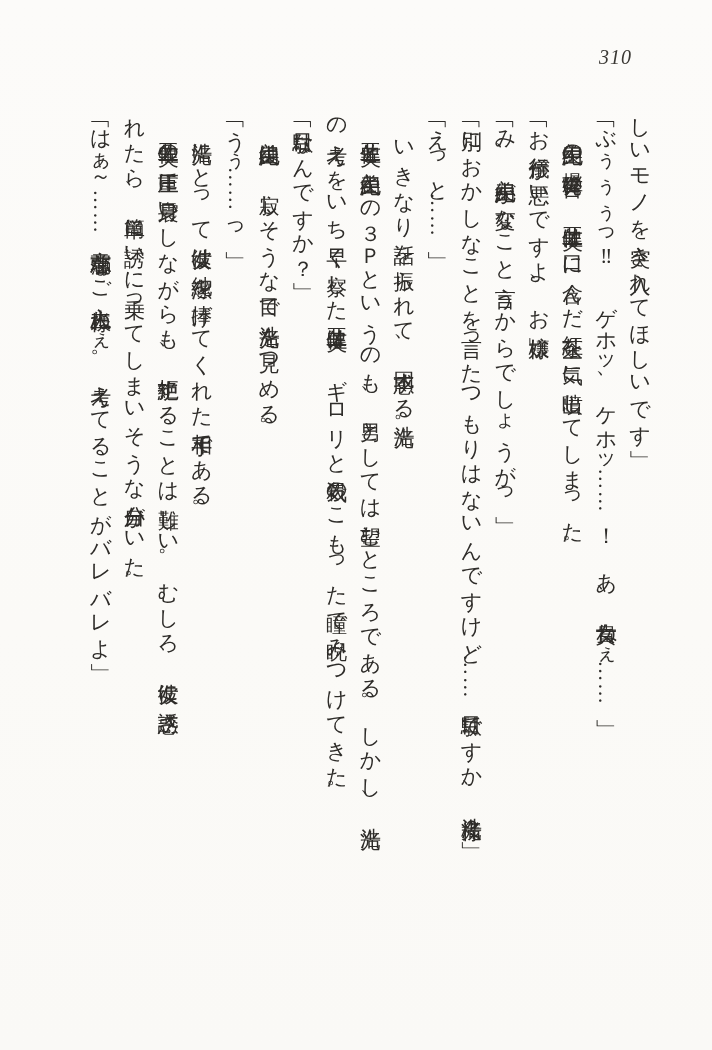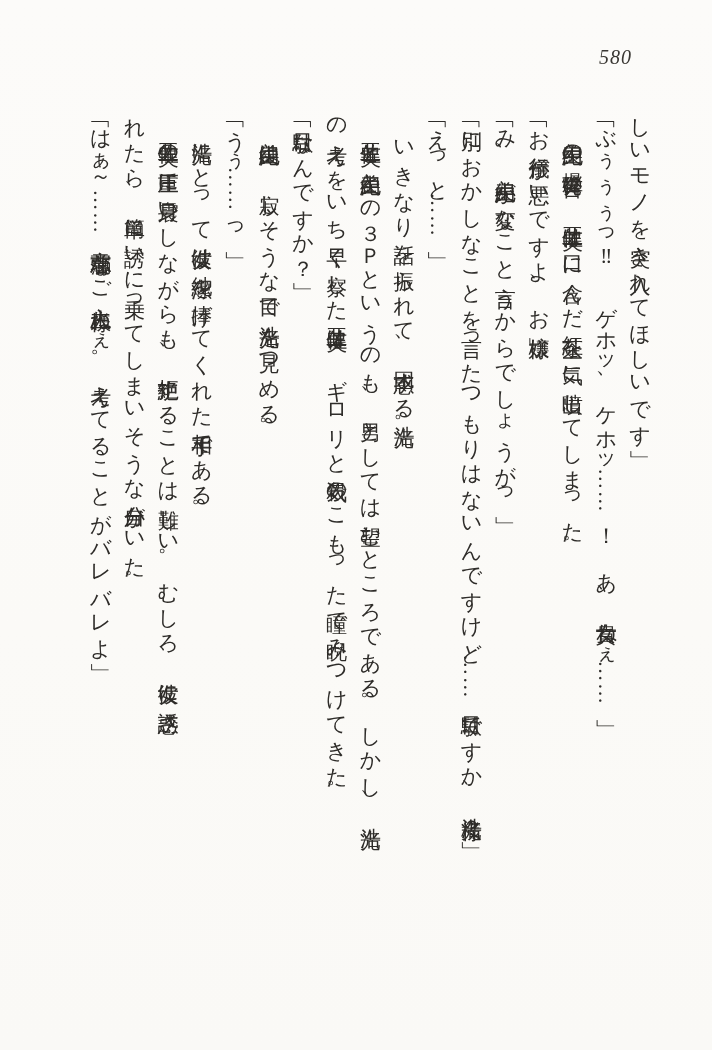--- a/index.html
+++ b/index.html
@@ -48,21 +48,21 @@
   }
   .text-line.indent      { padding-top: 23px; } 
   .text-line.dialog      { padding-top: 11px; } 
   .text-line.continuation{ padding-top: 0;    }
 </style>
 </head>
 <body style="background: rgb(251, 250, 248);">
 
 <div id="page">
 
-  <div id="page-number" style="color: rgb(58, 56, 52);">580</div>
+  <div id="page-number" style="color: rgb(58, 56, 52);">310</div>
 
   <div id="text-block" style="color: rgb(46, 44, 41);">
       <div class="text-line continuation">しいモノを突き入れてほしいです」</div>
       <div class="text-line dialog">「ぶぅぅぅっ‼　ゲホッ、ケホッ……！　あ、貴女ねぇ……」</div>
       <div class="text-line indent">美由紀の爆弾発言に、亜佐美は口に含んだ紅茶を一気に噴出してしまった。</div>
       <div class="text-line dialog">「お行儀が悪いですよ、お嬢様」</div>
       <div class="text-line dialog">「み、美由紀が変なこと言うからでしょうがっ」</div>
       <div class="text-line dialog">「別におかしなことを言ったつもりはないんですけど……駄目ですか、浩光様？」</div>
       <div class="text-line dialog">「えっと……」</div>
       <div class="text-line indent">いきなり話を振られて、困惑する浩光。</div>

